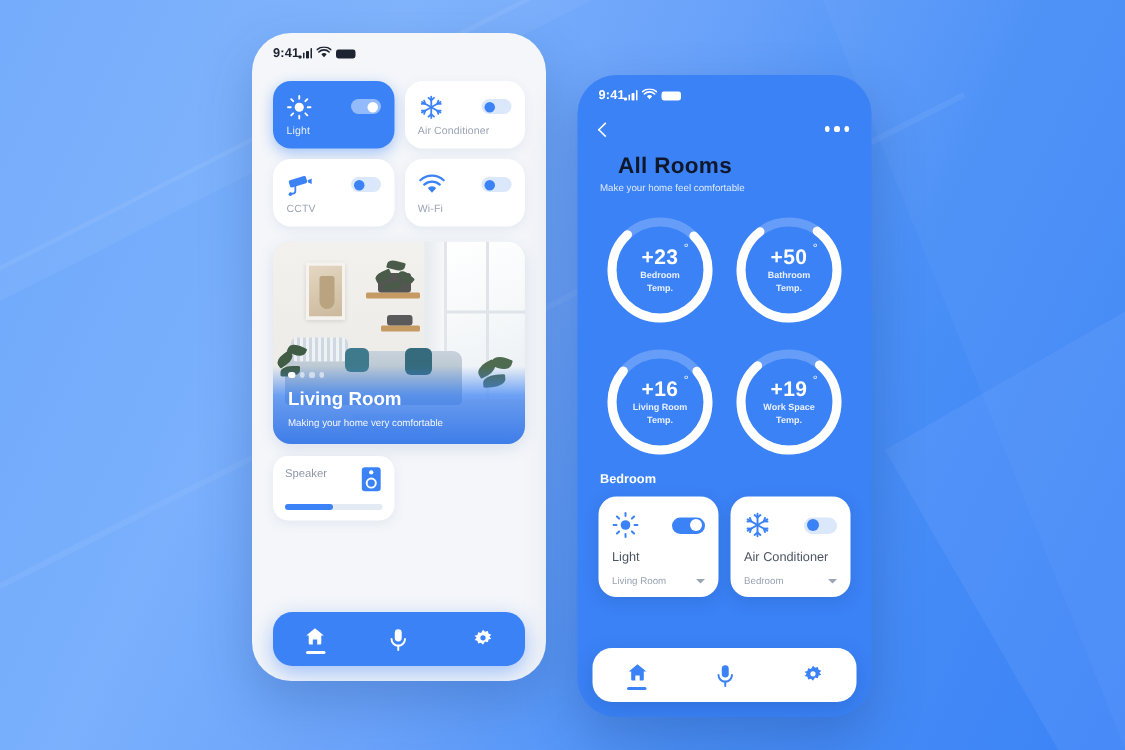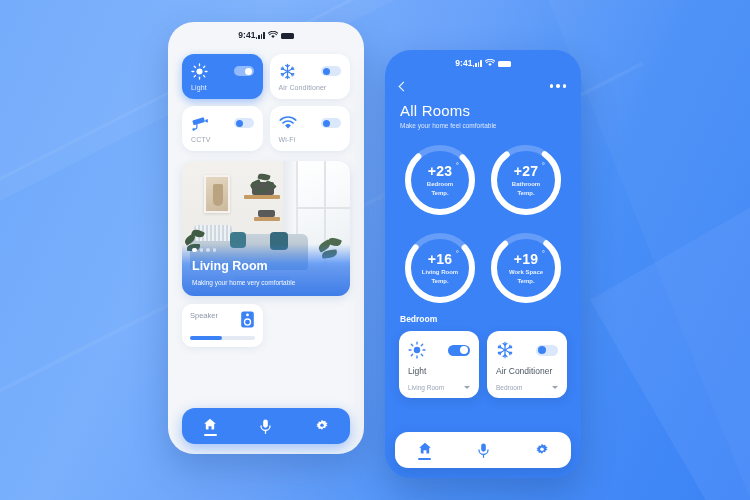--- a/index.html
+++ b/index.html
@@ -42,21 +42,21 @@
   }
   .phone-right {
     left: 385px; top: 50px; width: 196px; height: 428px;
     background: #3b82f6;
     box-shadow: 0 14px 34px rgba(25,60,130,0.30);
   }
 
   
   .statusbar {
     height: 22px; display: flex; align-items: center;
-    justify-content: center; padding: 4px 14px 0 14px;
+    justify-content: flex-start; padding: 4px 14px 0 14px;
   }
   .status-time { font-size: 8.5px; font-weight: bold; letter-spacing: .1px; }
   .status-icons { display: flex; align-items: flex-end; gap: 3px; }
   .sig { display: flex; align-items: flex-end; gap: 1px; height: 7px; }
   .sig i { width: 1.5px; background: currentColor; display: block; border-radius: .5px; }
   .sig i:nth-child(1){height:2.5px}.sig i:nth-child(2){height:4px}
   .sig i:nth-child(3){height:5.5px}.sig i:nth-child(4){height:7px}
   .batt { width: 13px; height: 6.5px; border-radius: 1.6px; background: currentColor; }
   .dark { color: #1d2330; }
   .light { color: #ffffff; }
@@ -202,21 +202,21 @@
     box-shadow: 0 5px 14px rgba(20,60,130,.22);
   }
   .nav-item { display:flex; flex-direction:column; align-items:center; gap:3px; cursor:pointer; }
   .nav-underline { width: 13px; height: 2px; border-radius: 2px; background: currentColor; }
 
   
   .r-top { display:flex; align-items:center; justify-content:space-between; padding: 6px 15px 0 15px; height: 22px; }
   .back-chev { width:7px; height:7px; border-left:1.8px solid #fff; border-bottom:1.8px solid #fff; transform: rotate(45deg); cursor:pointer;}
   .dots-3 { display:flex; gap:3px; cursor:pointer; }
   .dots-3 i { width:3.5px; height:3.5px; border-radius:50%; background:#fff; display:block;}
-  .r-title { padding: 8px 15px 0 15px; font-size: 15px; font-weight: normal; color:#ffffff; letter-spacing:.2px;}
+  .r-title { padding: 8px 15px 0 27px; font-size: 15px; font-weight: bold; color:#0f172a; letter-spacing:.2px;}
   .r-sub { padding: 3px 15px 0 15px; font-size: 6.5px; color: rgba(255,255,255,.82); }
 
   .temps { display:grid; grid-template-columns:1fr 1fr; gap: 4px 4px; padding: 9px 14px 0 14px; }
   .temp-cell { display:flex; align-items:center; justify-content:center; height: 84px; }
   .ring { position: relative; width: 76px; height: 76px; }
   .ring svg { position:absolute; inset:0; transform: rotate(-90deg); }
   .ring-text {
     position:absolute; inset:0; display:flex; flex-direction:column;
     align-items:center; justify-content:center; color:#fff; text-align:center;
   }
@@ -490,21 +490,21 @@
     </div>
 
     <div class="temp-cell">
       <div class="ring">
         <svg viewBox="0 0 76 76">
           <circle cx="38" cy="38" r="32" fill="none" stroke="rgba(255,255,255,0.22)" stroke-width="6"></circle>
           <circle cx="38" cy="38" r="32" fill="none" stroke="#ffffff" stroke-width="6" stroke-linecap="round" stroke-dasharray="160 201" stroke-dashoffset="-20"></circle>
         </svg>
         <div class="ring-text">
           <div class="ring-val">
-            <span>+27</span>
+            <span>+50</span>
             <span class="ring-deg">°</span>
           </div>
           <div class="ring-lbl">Bathroom</div>
           <div class="ring-lbl">Temp.</div>
         </div>
       </div>
     </div>
 
     <div class="temp-cell">
       <div class="ring">

